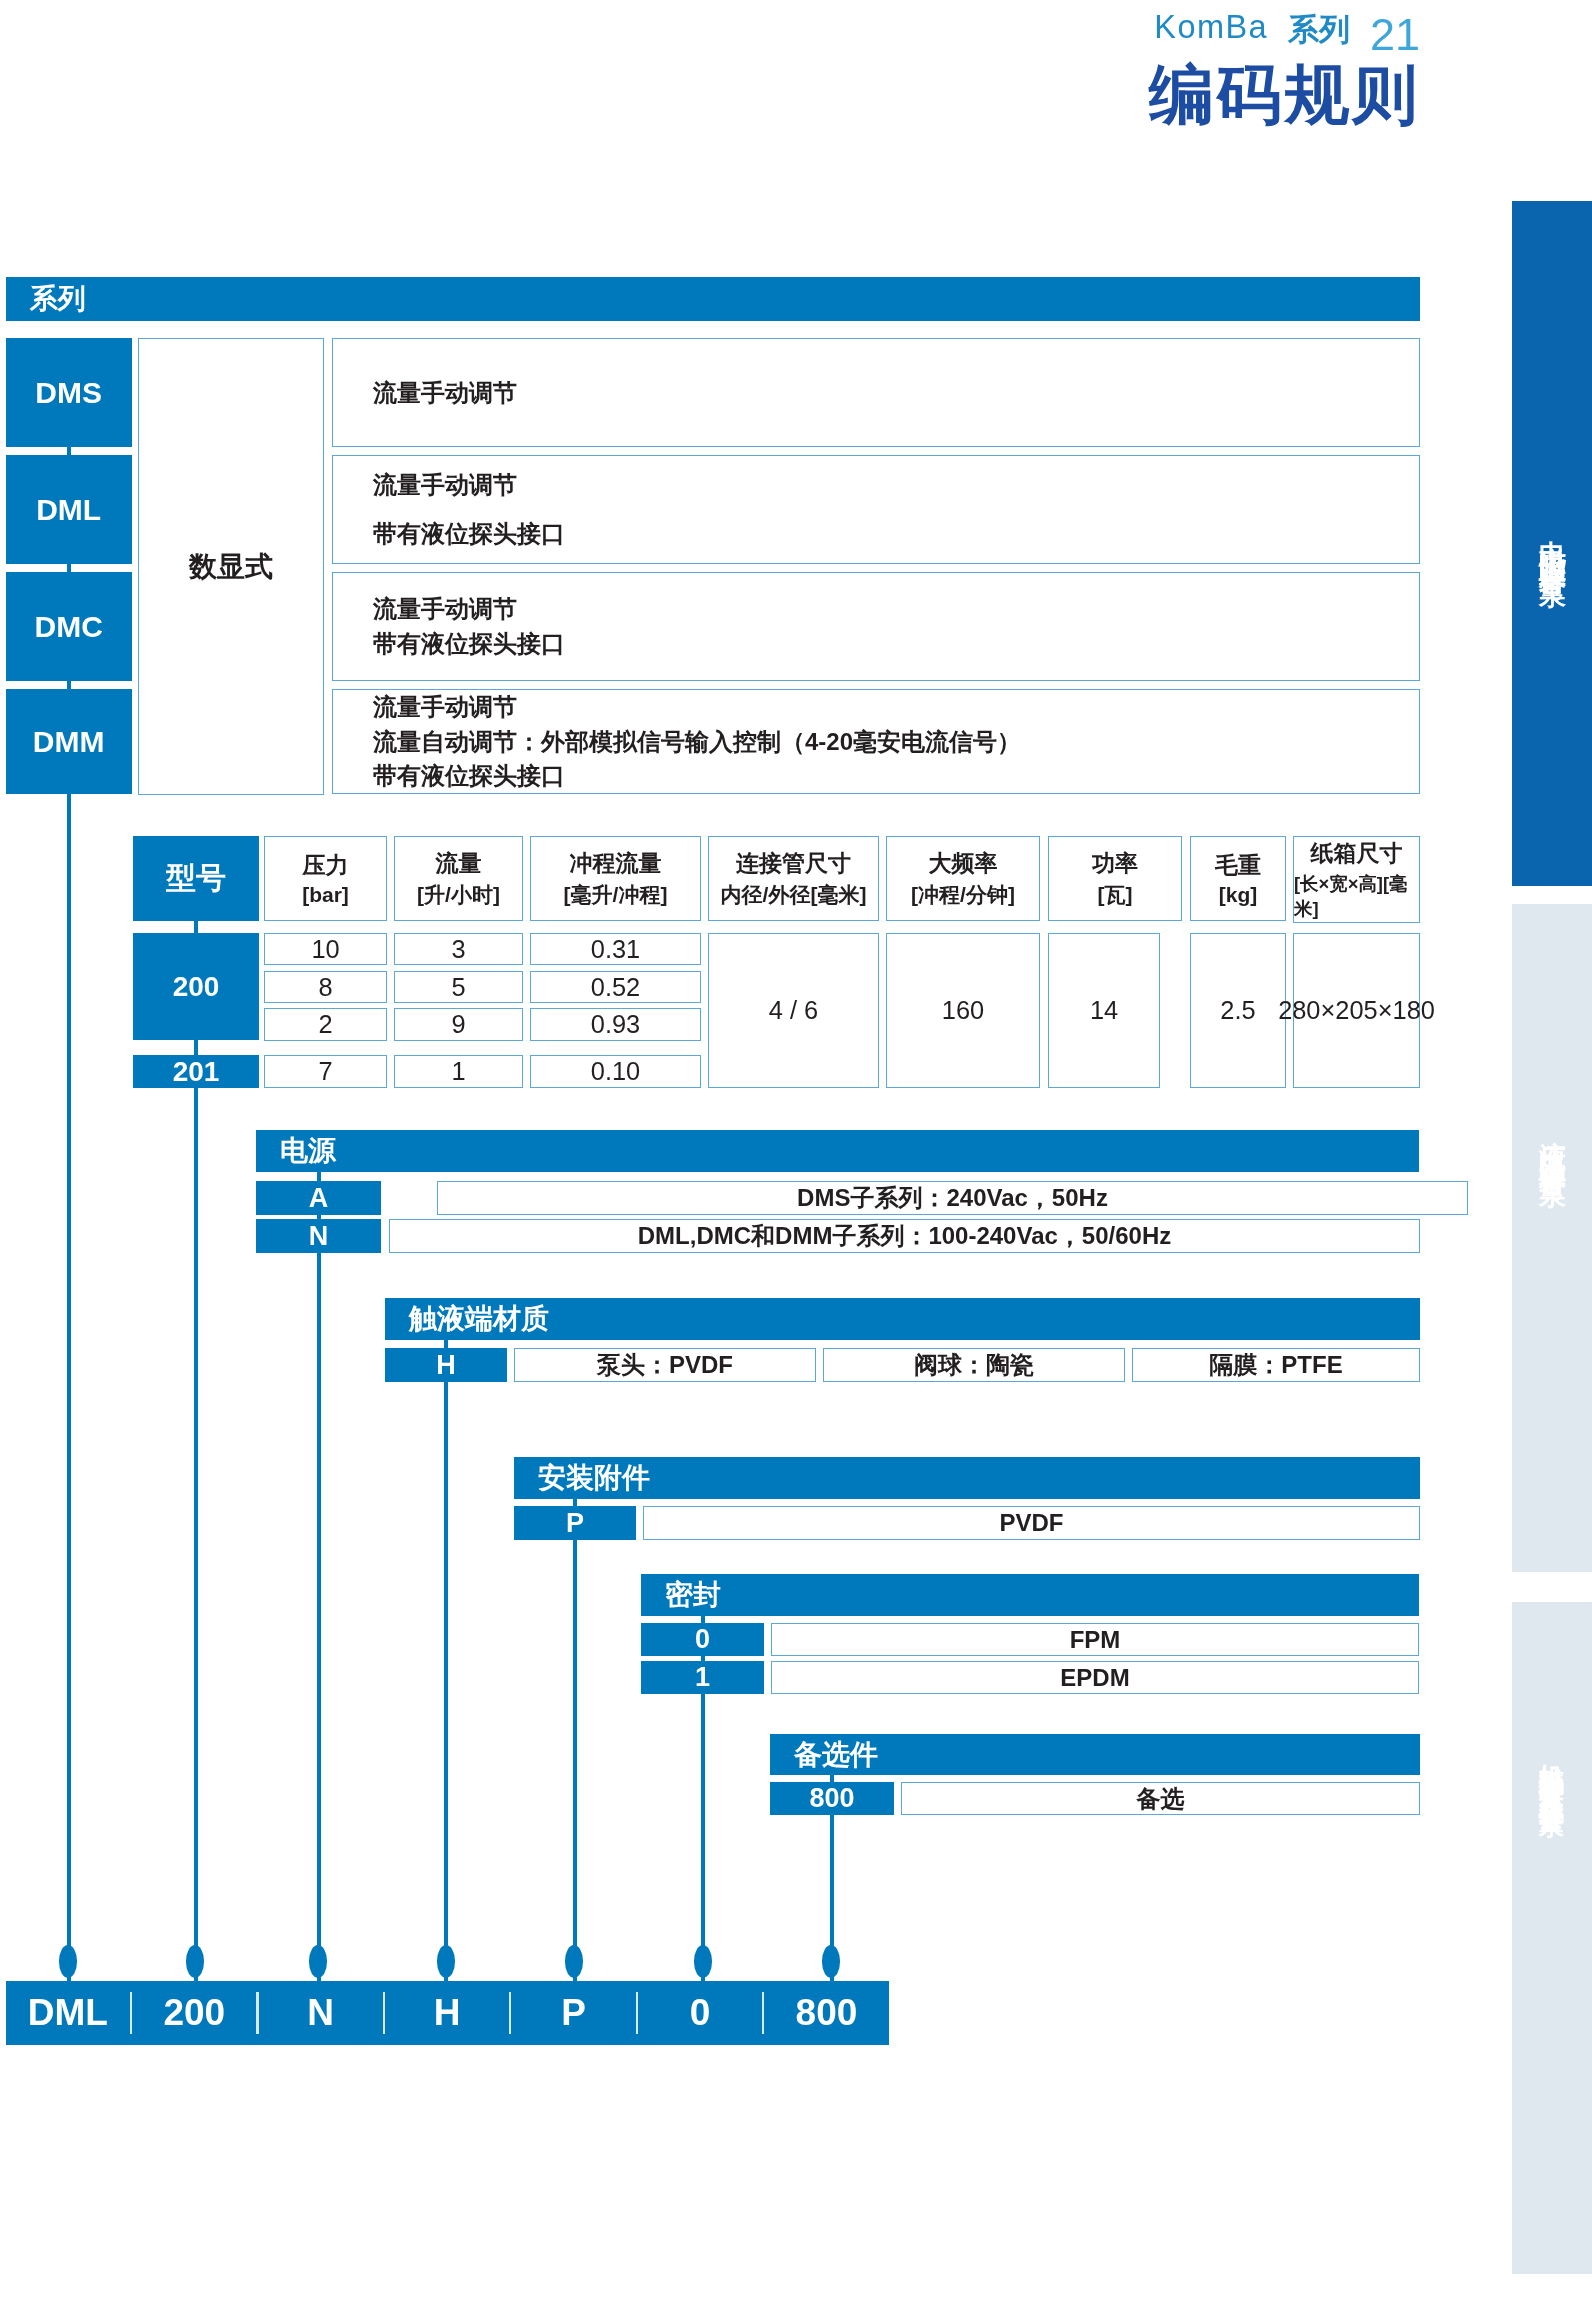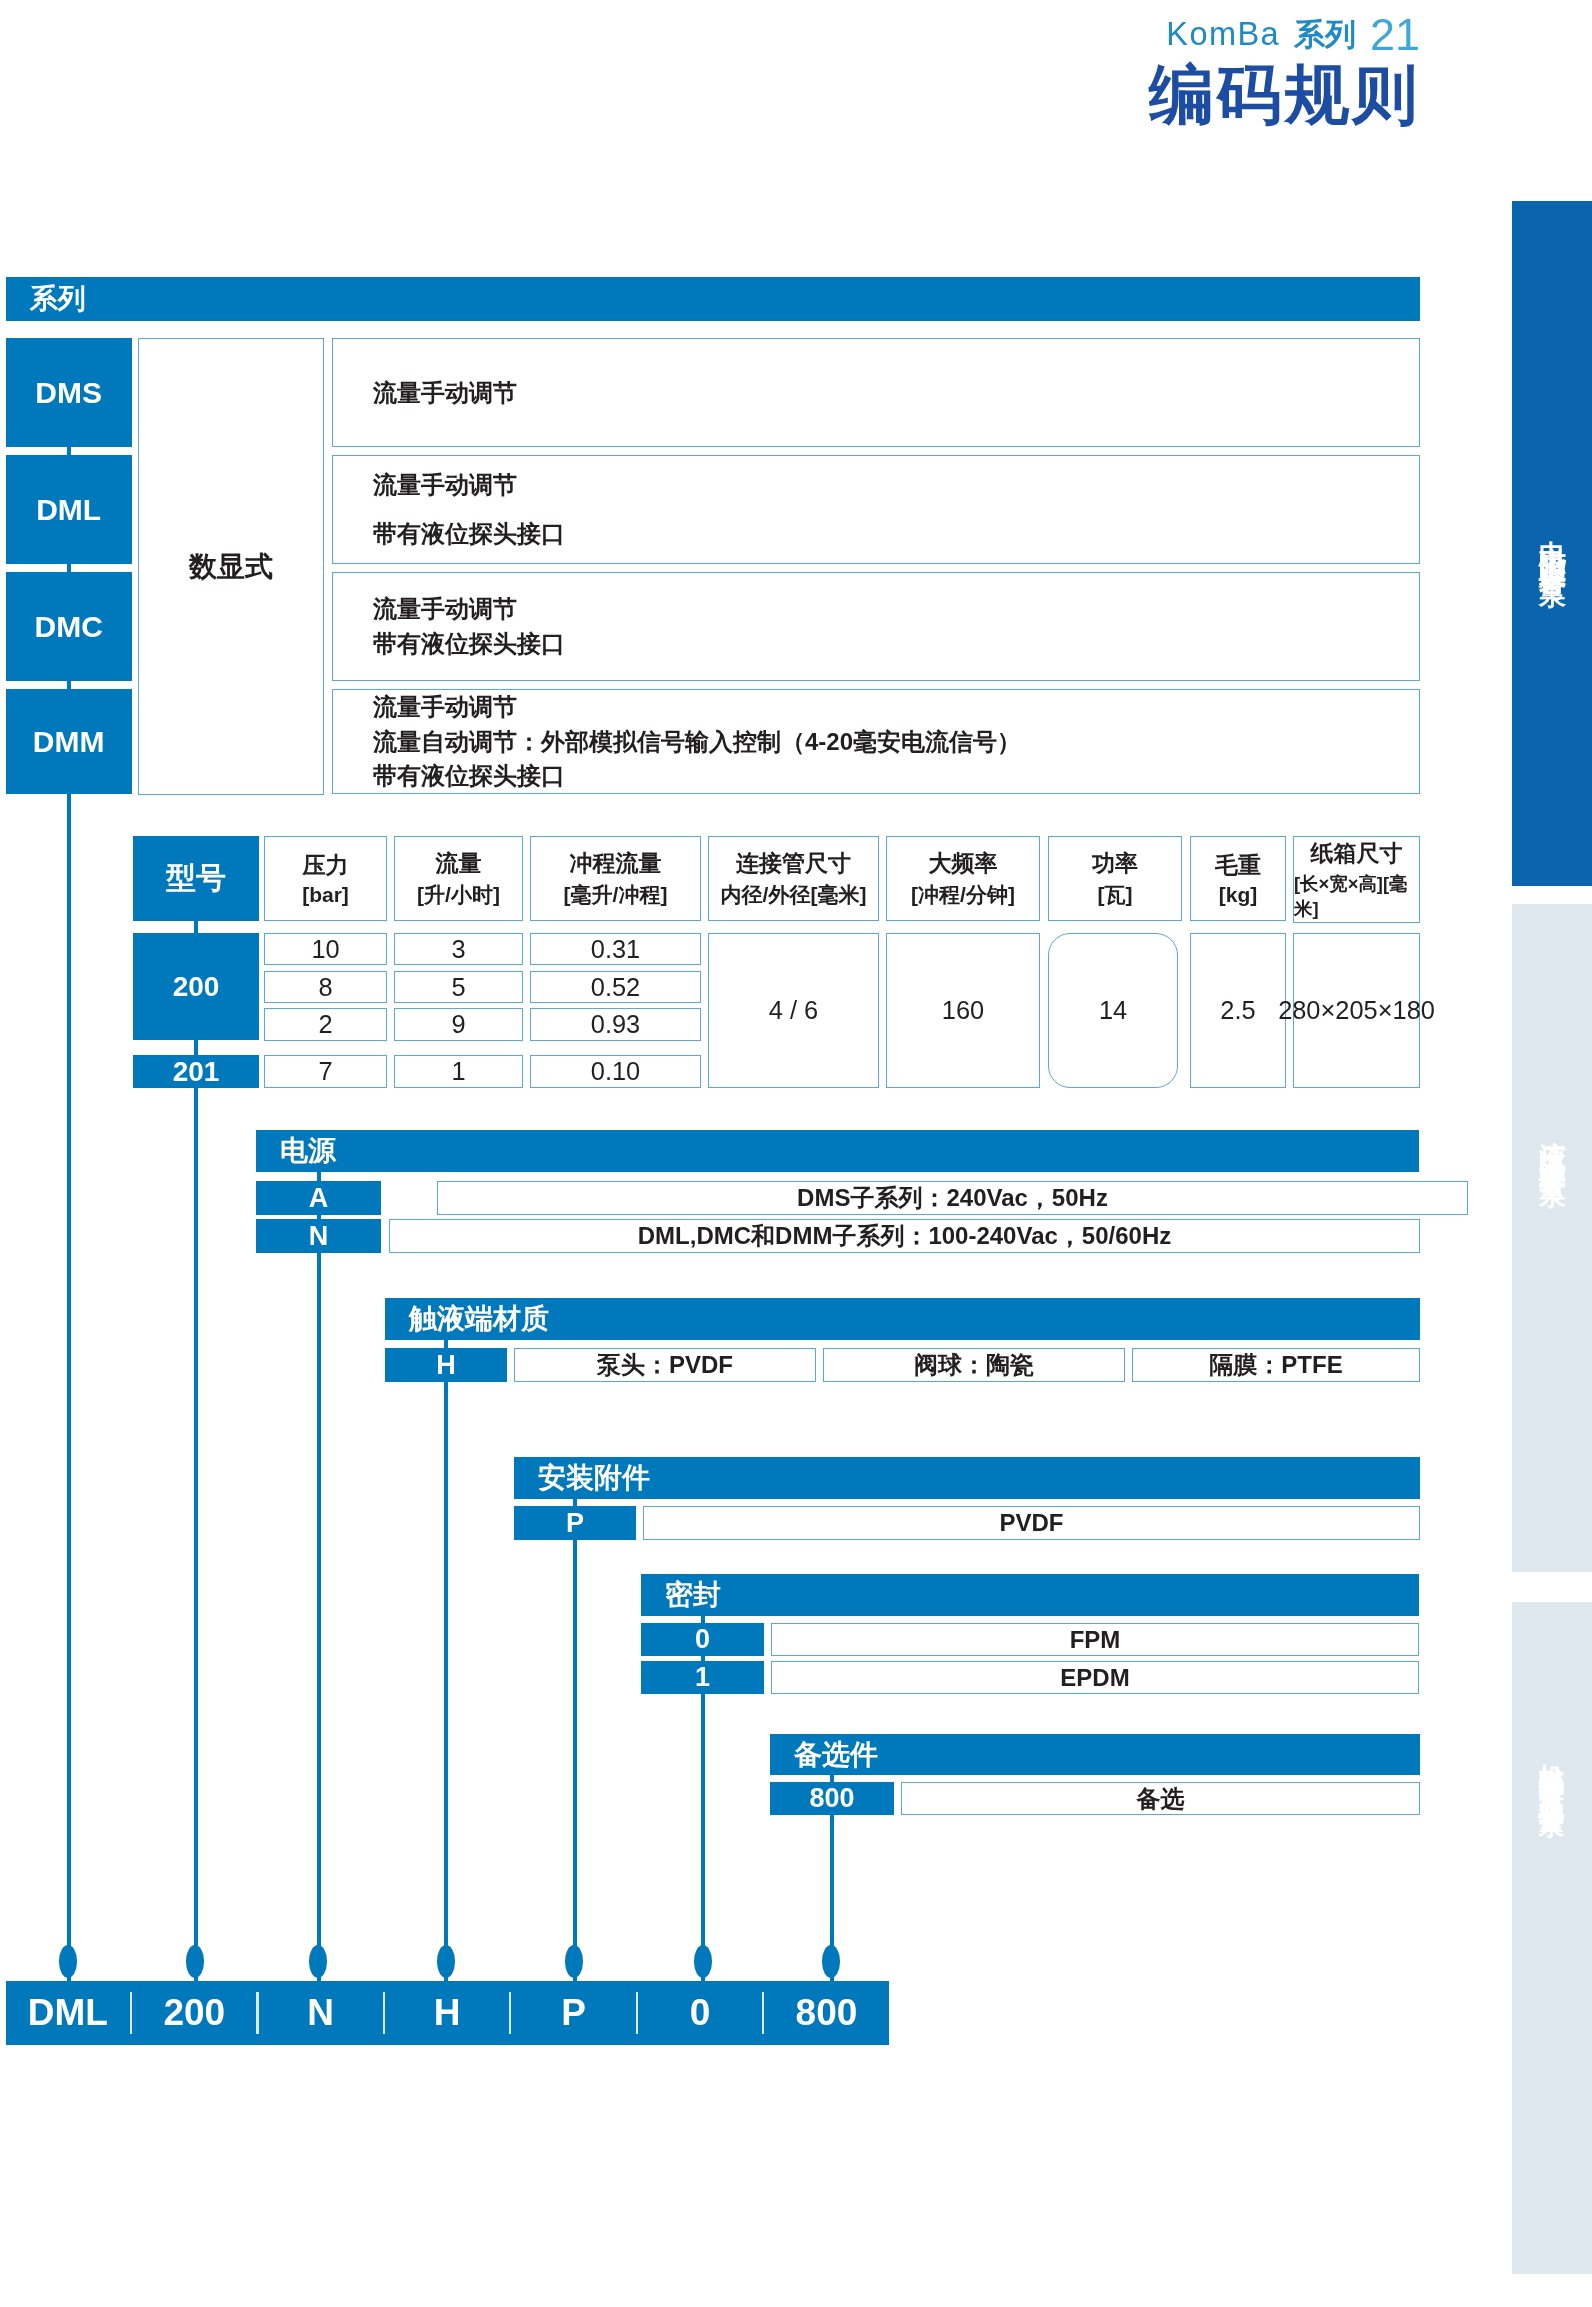--- a/index.html
+++ b/index.html
@@ -1,20 +1,20 @@
 <!DOCTYPE html>
 <html style="font-size:11.3px"><head>
 <meta charset="utf-8">
 <style>
   html,body{margin:0;padding:0;background:#ffffff;}
   body{font-family:"Liberation Sans","DejaVu Sans",sans-serif;color:#231f20;}
   .page{position:relative;width:1593px;height:2307px;background:#ffffff;overflow:hidden;}
 
   
-  .kq-header{position:absolute;top:8.5px;right:173px;display:flex;align-items:center;gap:14px;}
+  .kq-header{position:absolute;top:8.5px;right:173px;display:flex;align-items:flex-start;gap:20px;}
   .kq-series{font-size:32.5px;color:#1f8ac6;letter-spacing:1.4px;}
   .kq-series-cn{font-size:31px;color:#1f8ac6;font-weight:bold;}
   .kq-pagenum{font-size:45px;color:#3ea6d8;}
   .page-title{position:absolute;top:51px;right:173px;font-size:65px;font-weight:bold;color:#1c4da2;letter-spacing:2.8px;}
 
   
   .bluebar{position:absolute;background:#0078bc;color:#ffffff;font-weight:bold;display:flex;align-items:center;padding-left:24px;box-sizing:border-box;font-size:28px;z-index:2;}
   .bluebox{position:absolute;background:#0078bc;color:#ffffff;font-weight:bold;display:flex;align-items:center;justify-content:center;box-sizing:border-box;z-index:2;}
   .cell{position:absolute;background:#ffffff;border:1.4px solid #5aa7d8;box-sizing:border-box;display:flex;align-items:center;justify-content:center;z-index:2;}
   .descbox{position:absolute;background:#ffffff;border:1.4px solid #5aa7d8;box-sizing:border-box;display:flex;flex-direction:column;justify-content:center;gap:10px;padding-left:40px;z-index:2;}
@@ -129,21 +129,21 @@
   <div class="cell val" style="left:394px;top:1008px;width:129px;height:32.5px;">9</div>
   <div class="cell val" style="left:530px;top:1008px;width:171px;height:32.5px;">0.93</div>
 
   <div class="bluebox" style="left:133px;top:1055px;width:126px;height:33px;font-size:28px;">201</div>
   <div class="cell val" style="left:264px;top:1055px;width:123px;height:33px;">7</div>
   <div class="cell val" style="left:394px;top:1055px;width:129px;height:33px;">1</div>
   <div class="cell val" style="left:530px;top:1055px;width:171px;height:33px;">0.10</div>
 
   <div class="cell val" style="left:708px;top:933px;width:171px;height:155px;">4 / 6</div>
   <div class="cell val" style="left:886px;top:933px;width:154px;height:155px;">160</div>
-  <div class="cell val" style="left:1048px;top:933px;width:130px;height:155px;border-radius:22px;">14</div>
+  <div class="cell val" style="left:1048px;top:933px;width:112px;height:155px;">14</div>
   <div class="cell val" style="left:1190px;top:933px;width:96px;height:155px;">2.5</div>
   <div class="cell val" style="left:1293px;top:933px;width:127px;height:155px;">280×205×180</div>
 
   <div class="bluebar" style="left:256px;top:1130px;width:1163px;height:42px;">电源</div>
   <div class="bluebox codecell" style="left:256px;top:1181px;width:125px;height:34px;">A</div>
   <div class="cell secdesc" style="left:389px;top:1181px;width:1031px;height:34px;margin-left:48px;">DMS子系列：240Vac，50Hz</div>
   <div class="bluebox codecell" style="left:256px;top:1219px;width:125px;height:34px;">N</div>
   <div class="cell secdesc" style="left:389px;top:1219px;width:1031px;height:34px;">DML,DMC和DMM子系列：100-240Vac，50/60Hz</div>
 
   <div class="bluebar" style="left:385px;top:1298px;width:1035px;height:42px;">触液端材质</div>

